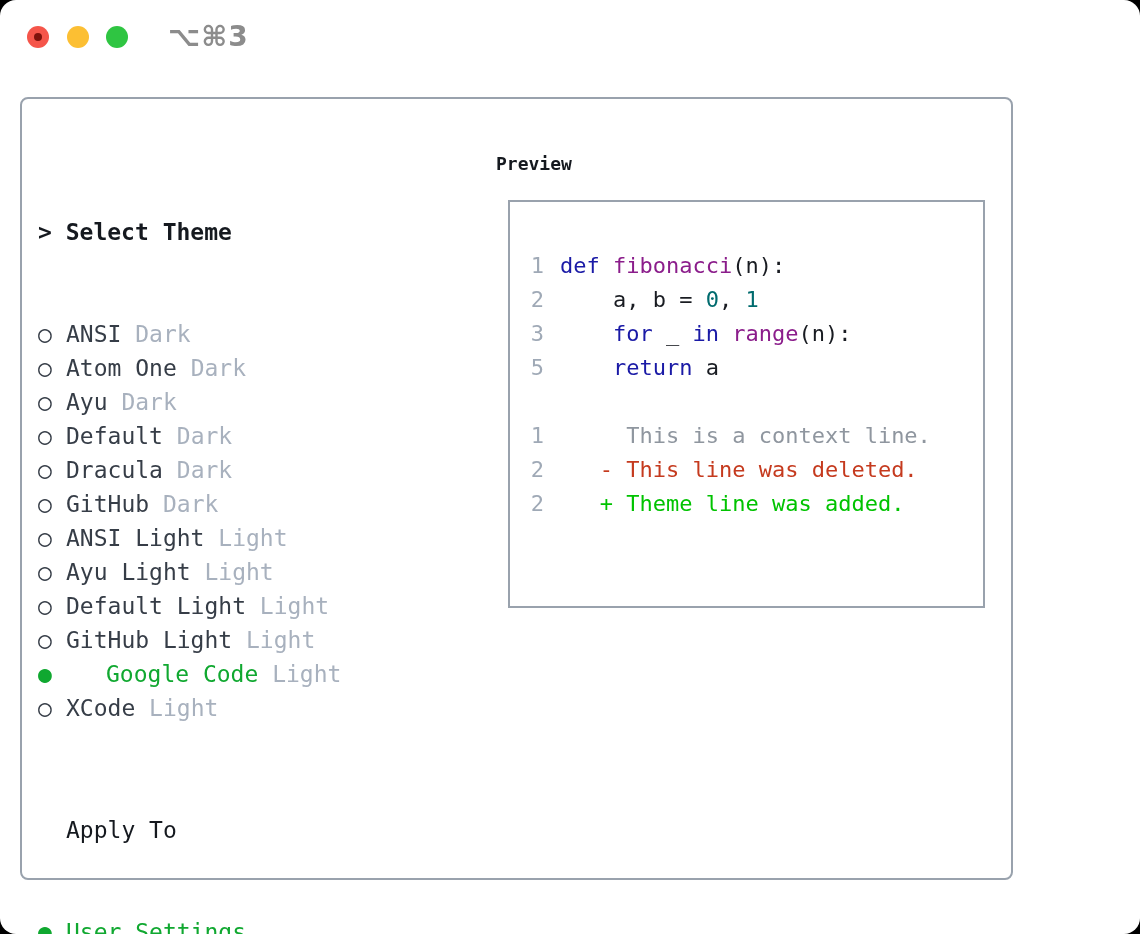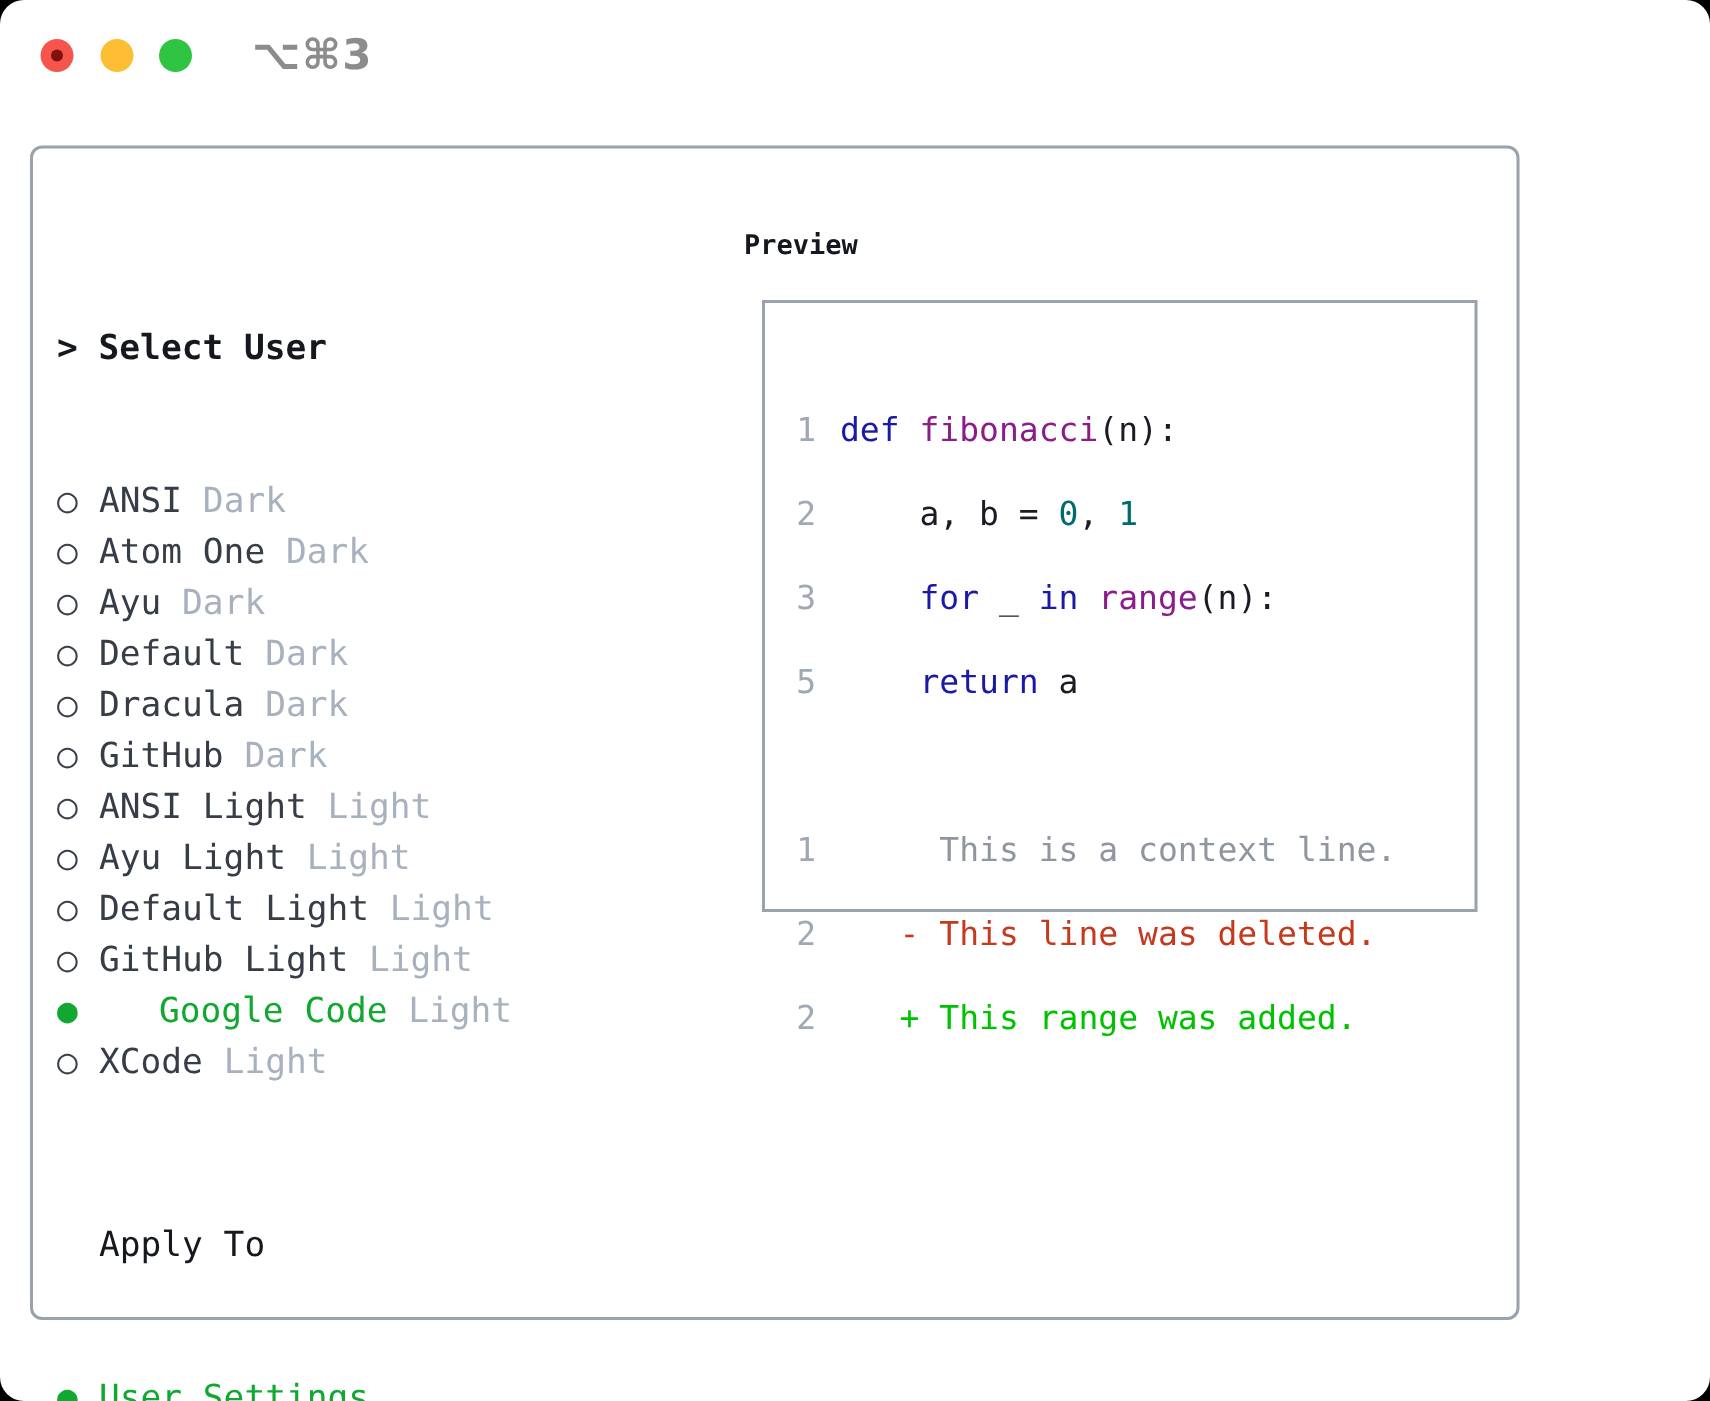--- a/index.html
+++ b/index.html
@@ -52,21 +52,21 @@
   
   .preview-header{
     position:absolute;left:496px;top:147px;font-size:18px;line-height:34px;
     font-weight:bold;color:var(--fgdark);
   }
   .preview-box{
     position:absolute;left:508px;top:200px;width:477px;height:408px;
     border:2px solid var(--border);box-sizing:border-box;background:#fff;
   }
   .plines{padding:47px 0 0 20px;font-size:22px;line-height:34px;}
-  .pline{height:34px;white-space:pre;margin-top:22px;}
+  .pline{height:34px;white-space:pre;}
   .ln{display:inline-block;width:14px;margin-right:16px;text-align:right;color:var(--lnum);}
   .pcode{white-space:pre;color:var(--codefg);}
   .c-plain{color:var(--codefg);}
   .c-keyword{color:var(--keyword);}
   .c-function{color:var(--function);}
   .c-number{color:var(--number);}
   .c-context{color:var(--context);}
   .c-deleted{color:var(--deleted);}
   .c-added{color:var(--added);}
 </style>
@@ -79,33 +79,33 @@
         <span class="dot"></span>
       </span>
     <span class="light yellow"></span>
     <span class="light green"></span>
     <span class="window-title">⌥⌘3</span>
   </div>
 
   <div class="panel"></div>
 
   <div class="left-col">
-    <div class="row list-header"><span class="hdr-prefix">&gt;</span><span> </span><span>Select User</span></div>
+    <div class="row list-header"><span class="hdr-prefix">&gt;</span><span> </span><span>Select Theme</span></div>
     <div id="theme-list"><div class="row theme-item"><span class="bullet">○</span><span class="tname">ANSI</span><span class="tvariant"> Dark</span></div><div class="row theme-item"><span class="bullet">○</span><span class="tname">Atom One</span><span class="tvariant"> Dark</span></div><div class="row theme-item"><span class="bullet">○</span><span class="tname">Ayu</span><span class="tvariant"> Dark</span></div><div class="row theme-item"><span class="bullet">○</span><span class="tname">Default</span><span class="tvariant"> Dark</span></div><div class="row theme-item"><span class="bullet">○</span><span class="tname">Dracula</span><span class="tvariant"> Dark</span></div><div class="row theme-item"><span class="bullet">○</span><span class="tname">GitHub</span><span class="tvariant"> Dark</span></div><div class="row theme-item"><span class="bullet">○</span><span class="tname">ANSI Light</span><span class="tvariant"> Light</span></div><div class="row theme-item"><span class="bullet">○</span><span class="tname">Ayu Light</span><span class="tvariant"> Light</span></div><div class="row theme-item"><span class="bullet">○</span><span class="tname">Default Light</span><span class="tvariant"> Light</span></div><div class="row theme-item"><span class="bullet">○</span><span class="tname">GitHub Light</span><span class="tvariant"> Light</span></div><div class="row theme-item selected"><span class="bullet">●</span><span class="tname">Google Code</span><span class="tvariant"> Light</span></div><div class="row theme-item"><span class="bullet">○</span><span class="tname">XCode</span><span class="tvariant"> Light</span></div></div>
     <div class="row apply-header">Apply To</div>
     <div id="apply-list"><div class="row apply-item selected"><span class="bullet">●</span><span class="tname">User Settings</span></div></div>
     
   </div>
 
   <div class="preview-header">Preview</div>
   <div class="preview-box">
     <div class="plines" id="preview-lines">
         <div class="pline"><span class="ln">1</span><span class="pcode"><span class="c-keyword">def</span><span class="c-plain"> </span><span class="c-function">fibonacci</span><span class="c-plain">(n):</span></span></div>
         <div class="pline"><span class="ln">2</span><span class="pcode"><span class="c-plain">    a, b = </span><span class="c-number">0</span><span class="c-plain">, </span><span class="c-number">1</span></span></div>
         <div class="pline"><span class="ln">3</span><span class="pcode"><span class="c-plain">    </span><span class="c-keyword">for</span><span class="c-plain"> _ </span><span class="c-keyword">in</span><span class="c-plain"> </span><span class="c-function">range</span><span class="c-plain">(n):</span></span></div>
         <div class="pline"><span class="ln">5</span><span class="pcode"><span class="c-plain">    </span><span class="c-keyword">return</span><span class="c-plain"> a</span></span></div>
         <div class="pline"><span class="ln"></span><span class="pcode"></span></div>
         <div class="pline"><span class="ln">1</span><span class="pcode"><span class="c-context">     This is a context line.</span></span></div>
         <div class="pline"><span class="ln">2</span><span class="pcode"><span class="c-deleted">   - This line was deleted.</span></span></div>
-        <div class="pline"><span class="ln">2</span><span class="pcode"><span class="c-added">   + This range was added.</span></span></div>
+        <div class="pline"><span class="ln">2</span><span class="pcode"><span class="c-added">   + Theme line was added.</span></span></div>
       </div>
   </div>
 </div>
 
 </body></html>

